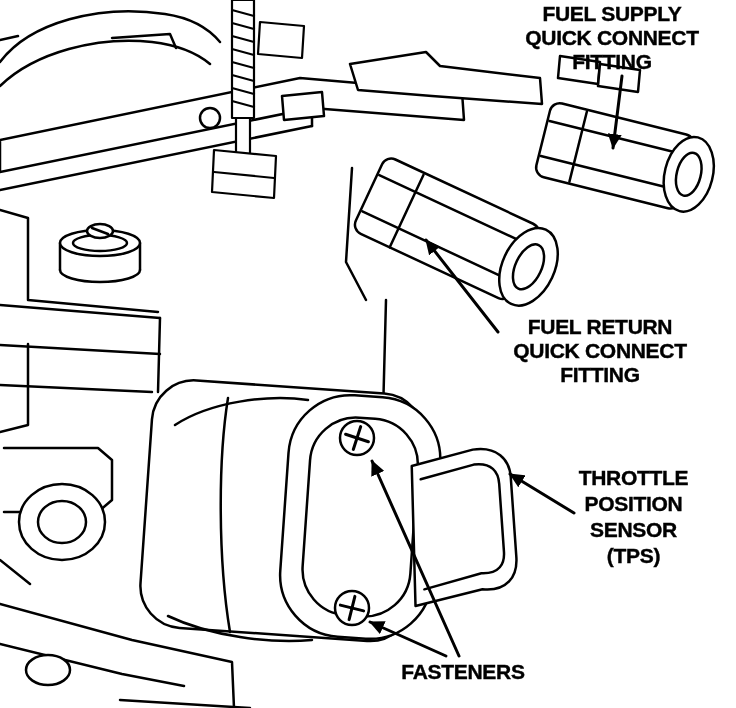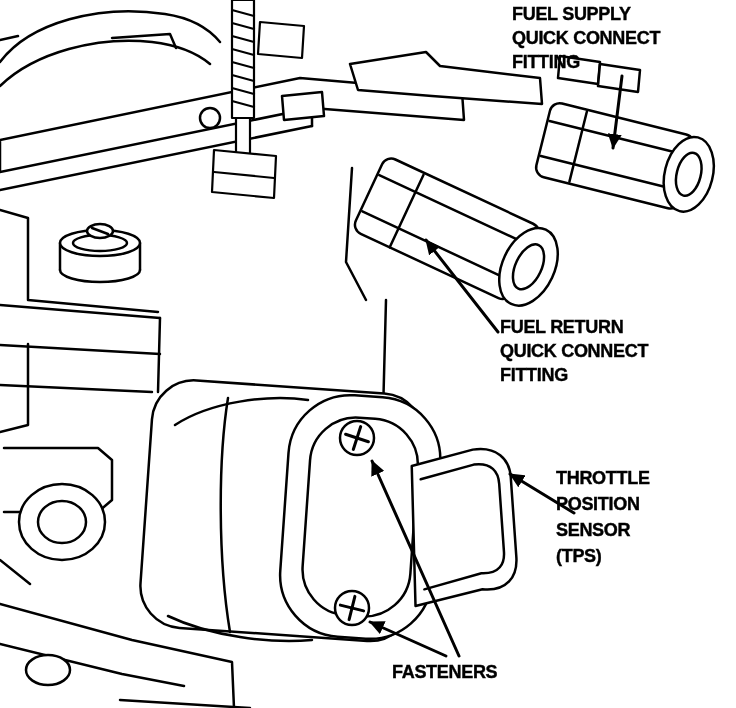--- a/index.html
+++ b/index.html
@@ -7,24 +7,24 @@
     width:736px;height:708px;position:relative;overflow:hidden;
     background:#ffffff;
     font-family:"Liberation Sans", sans-serif;
   }
   .stage{position:absolute;left:0;top:0;width:736px;height:708px;}
   svg{display:block;}
   .label{
     position:absolute;
     color:#000;
     font-weight:bold;
-    font-size:18px;
+    font-size:21px;
     line-height:24px;
     letter-spacing:-0.3px;
-    text-align:left;
+    text-align:center;
     white-space:pre-line;
     -webkit-text-stroke:0.4px #000;
   }
   .label-fuel-supply{left:512px;top:2px;width:200px;}
   .label-fuel-return{left:500px;top:315px;width:200px;}
   .label-tps{left:556px;top:465px;width:155px;line-height:26px;}
   .label-fasteners{left:392px;top:660px;width:142px;}
 </style>
 </head>
 <body>

